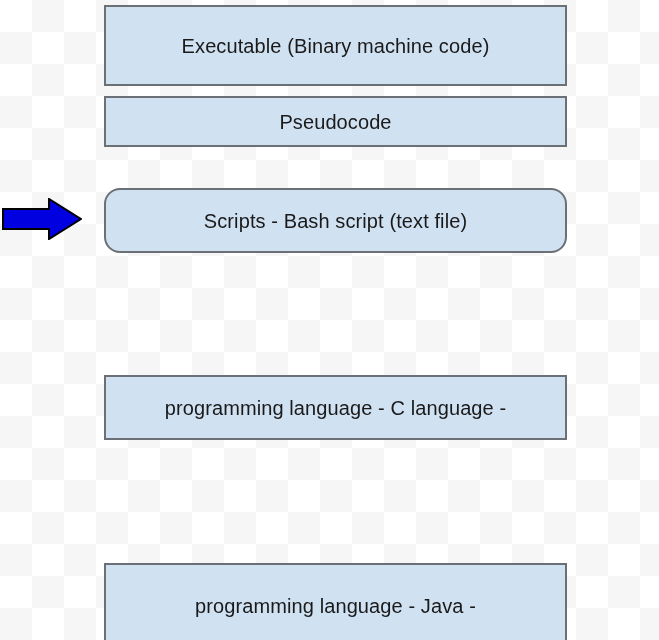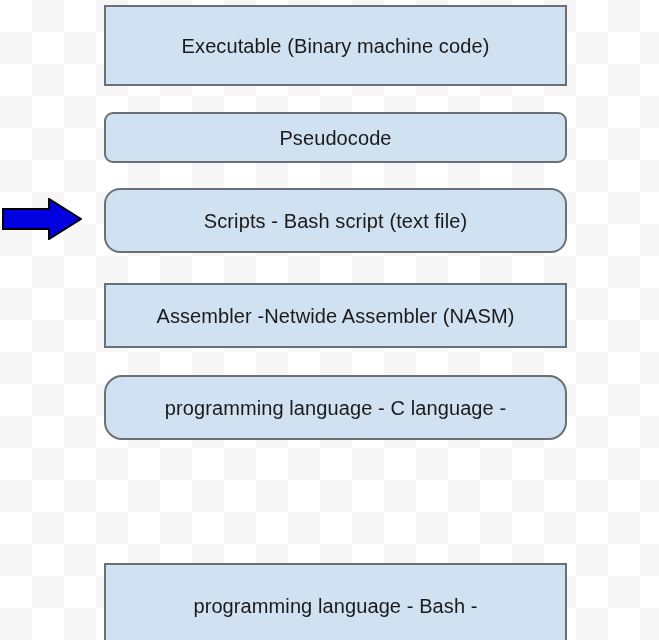--- a/index.html
+++ b/index.html
@@ -45,24 +45,24 @@
     letter-spacing: 0.1px;
   }
 
   .node-label {
     display: block;
     padding: 0 10px;
   }
 
   
   #node-executable { top: 5px;   height: 81px; }
-  #node-pseudocode { top: 112px; height: 51px; border-radius: 9px; }
+  #node-pseudocode { top: 96px; height: 51px; }
   #node-scripts    { top: 188px; height: 65px; border-radius: 16px; }
   #node-assembler  { top: 283px; height: 65px; }
-  #node-c          { top: 375px; height: 65px; border-radius: 18px; }
+  #node-c          { top: 375px; height: 65px; }
   #node-cpp        { top: 468px; height: 65px; }
   #node-java       { top: 563px; height: 85px; }
 
   
   #pointer-arrow {
     position: absolute;
     left: 2px;
     top: 198px;
     width: 80px;
     height: 42px;
@@ -78,30 +78,27 @@
   </div>
 
   <div class="node" id="node-pseudocode">
     <span class="node-label">Pseudocode</span>
   </div>
 
   <div class="node" id="node-scripts">
     <span class="node-label">Scripts - Bash script (text file)</span>
   </div>
 
-  <div class="node" id="node-assembler">
-    <span class="node-label">Assembler -Netwide Assembler (NASM)</span>
-  </div>
 
   <div class="node" id="node-c">
     <span class="node-label">programming language - C language -</span>
   </div>
 
 
   <div class="node" id="node-java">
-    <span class="node-label">programming language - Bash -</span>
+    <span class="node-label">programming language - Java -</span>
   </div>
 
   <svg id="pointer-arrow" viewBox="0 0 80 42">
     <polygon points="1,11 47,11 47,1 79,21 47,41 47,31 1,31" fill="#0000e1" stroke="#000000" stroke-width="2" stroke-linejoin="miter"></polygon>
   </svg>
 
 </div>
 
 </body></html>

